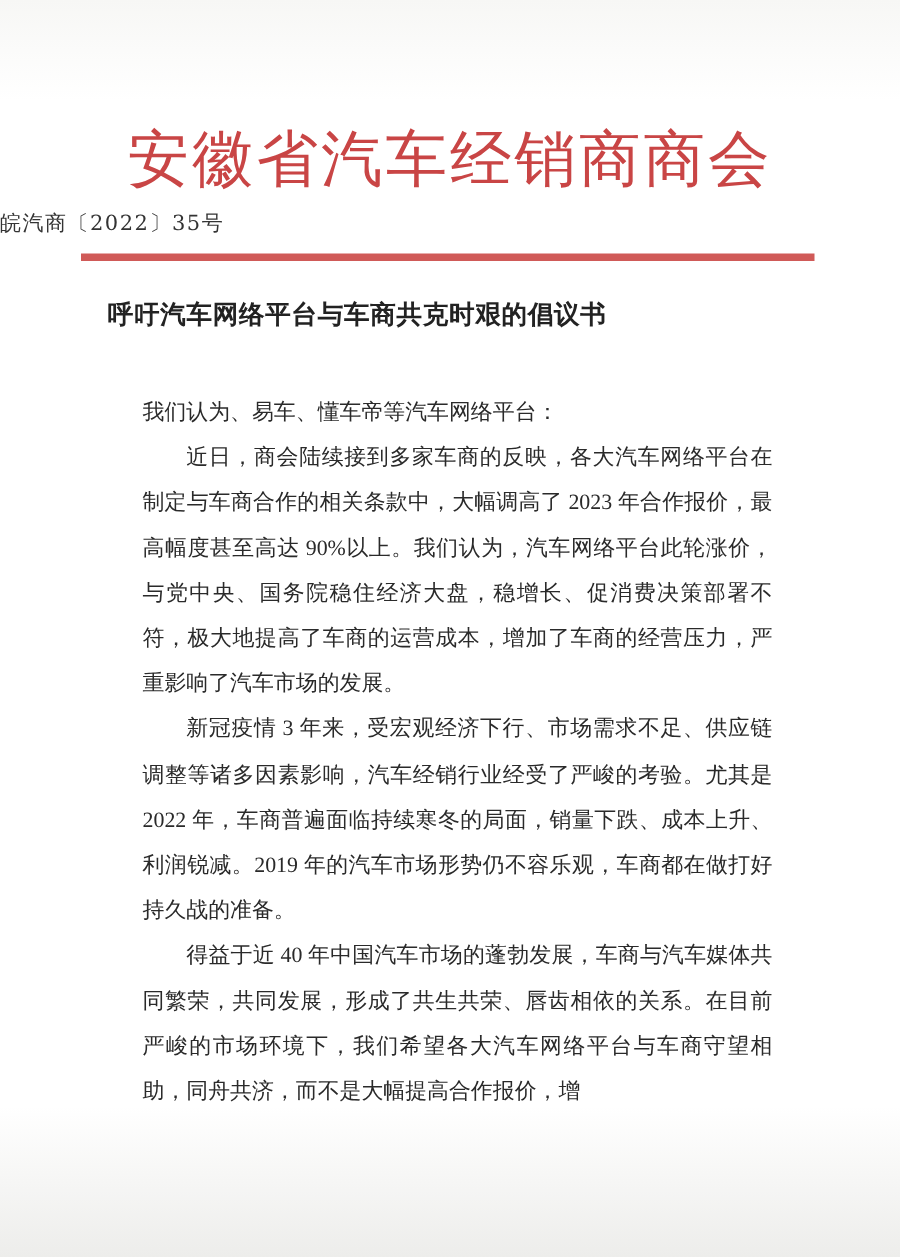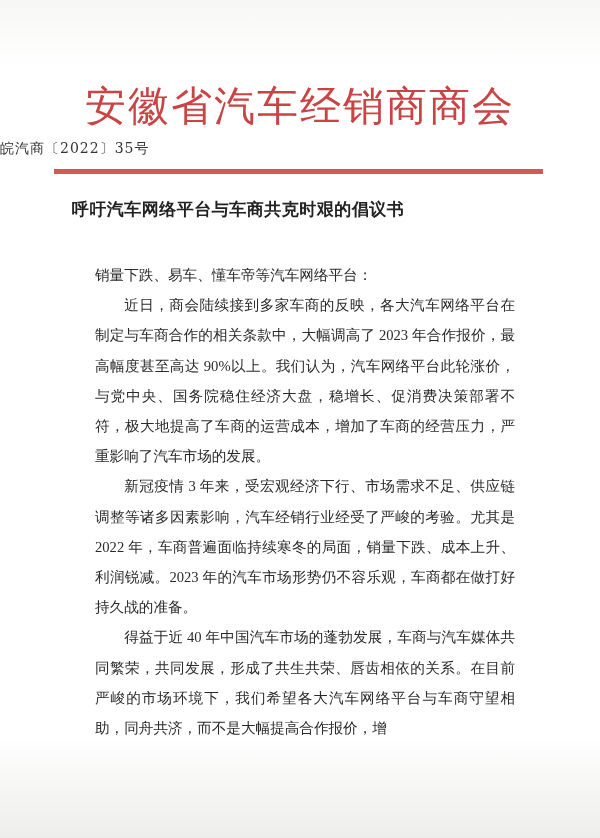--- a/index.html
+++ b/index.html
@@ -51,18 +51,18 @@
 </head>
 <body>
 
 <div class="page">
   <div class="org-title">安徽省汽车经销商商会</div>
   <div class="doc-number">皖汽商〔2022〕35号</div>
   <div class="red-rule"></div>
   <div class="doc-heading">呼吁汽车网络平台与车商共克时艰的倡议书</div>
 
   <div class="body-text">
-    <p class="salutation">销量下跌、易车、懂车帝等汽车网络平台：</p>
+    <p class="salutation">我们认为、易车、懂车帝等汽车网络平台：</p>
     <p class="para">近日，商会陆续接到多家车商的反映，各大汽车网络平台在制定与车商合作的相关条款中，大幅调高了 2023 年合作报价，最高幅度甚至高达 90%以上。我们认为，汽车网络平台此轮涨价，与党中央、国务院稳住经济大盘，稳增长、促消费决策部署不符，极大地提高了车商的运营成本，增加了车商的经营压力，严重影响了汽车市场的发展。</p>
-    <p class="para">新冠疫情 3 年来，受宏观经济下行、市场需求不足、供应链调整等诸多因素影响，汽车经销行业经受了严峻的考验。尤其是 2022 年，车商普遍面临持续寒冬的局面，销量下跌、成本上升、利润锐减。2023 年的汽车市场形势仍不容乐观，车商都在做打好持久战的准备。</p>
+    <p class="para">新冠疫情 3 年来，受宏观经济下行、市场需求不足、供应链调整等诸多因素影响，汽车经销行业经受了严峻的考验。尤其是 2022 年，车商普遍面临持续寒冬的局面，销量下跌、成本上升、利润锐减。2019 年的汽车市场形势仍不容乐观，车商都在做打好持久战的准备。</p>
     <p class="para">得益于近 40 年中国汽车市场的蓬勃发展，车商与汽车媒体共同繁荣，共同发展，形成了共生共荣、唇齿相依的关系。在目前严峻的市场环境下，我们希望各大汽车网络平台与车商守望相助，同舟共济，而不是大幅提高合作报价，增</p>
   </div>
 </div>
 
 </body></html>

